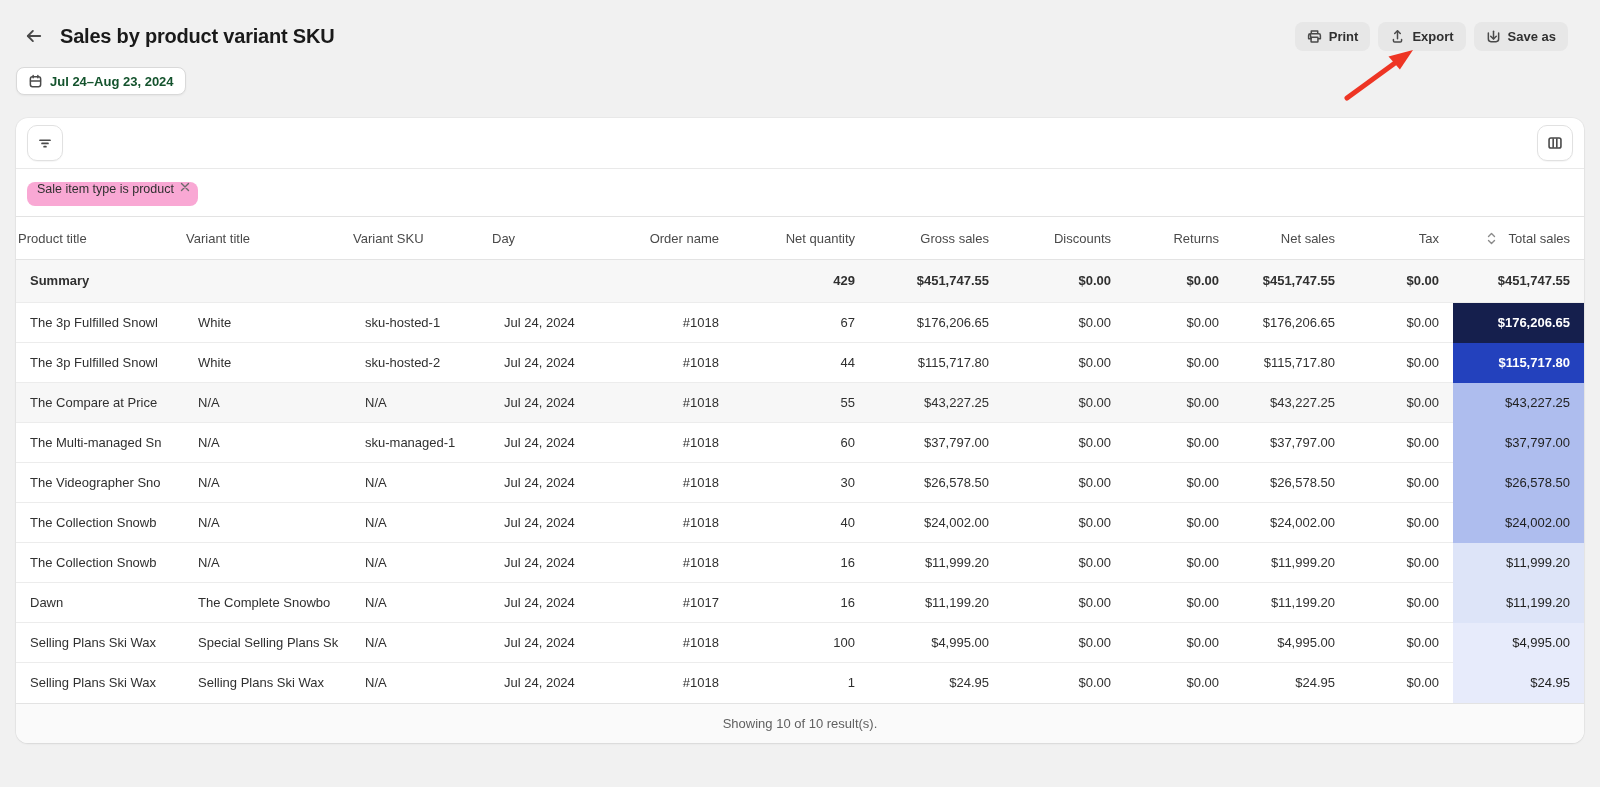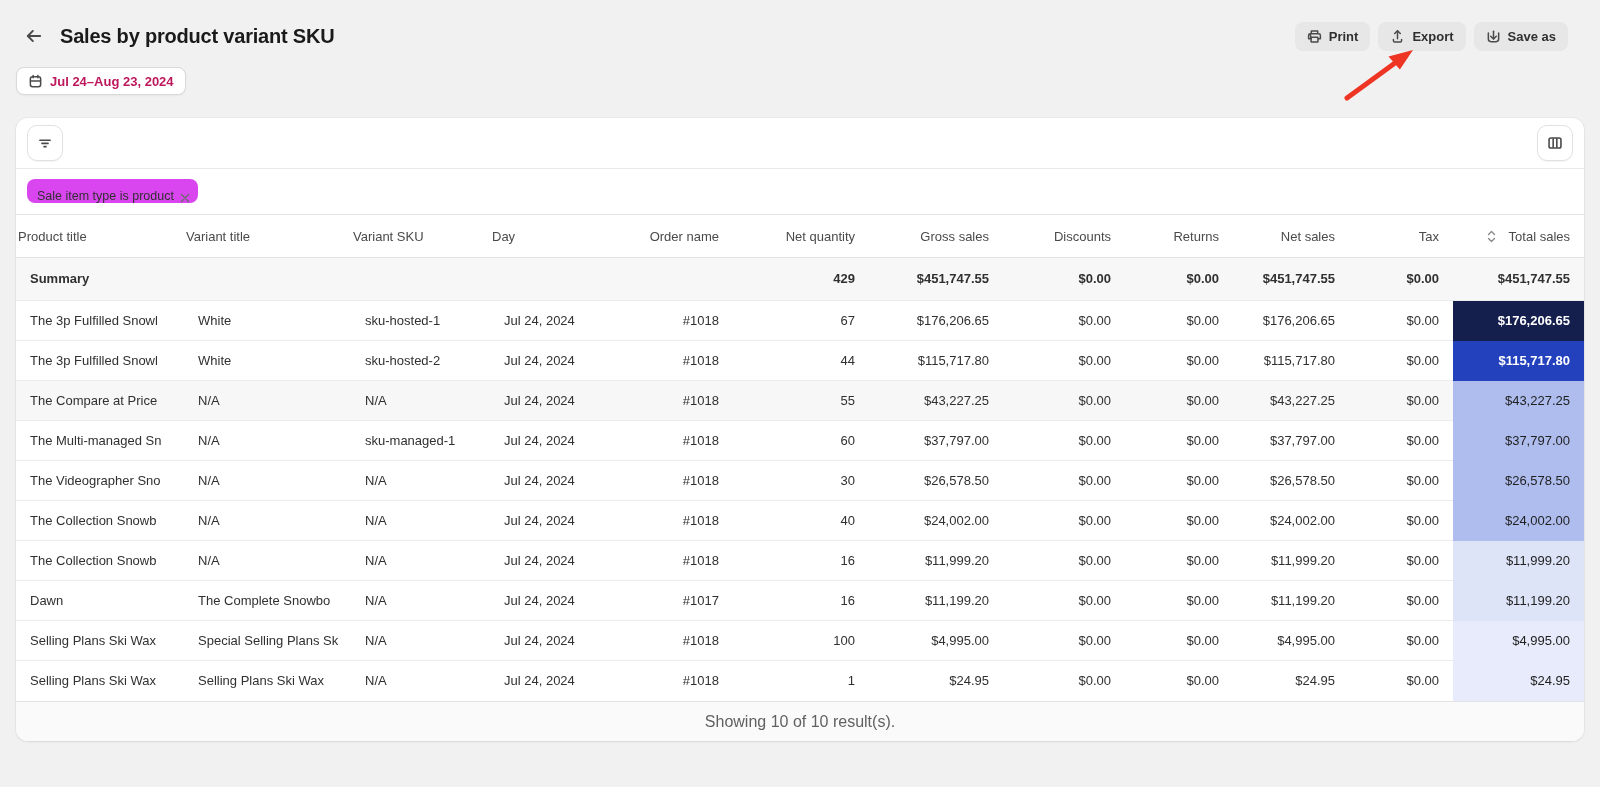--- a/index.html
+++ b/index.html
@@ -40,21 +40,21 @@
   }
   .btn svg { flex:0 0 auto; }
 
   
   .date-row { margin:13px 16px 0; }
   .chip {
     display:inline-flex; align-items:center; gap:7px;
     height:28px; padding:0 11px;
     background:#ffffff; border:1px solid #d9d9d9; border-radius:8px;
     box-shadow:0 1px 2px rgba(0,0,0,0.05);
-    font-family:inherit; font-size:13px; font-weight:600; color:#be185d;
+    font-family:inherit; font-size:13px; font-weight:600; color:#14532d;
     cursor:pointer;
   }
 
   
   .card {
     margin:23px 16px 0;
     width:1568px;
     background:#ffffff;
     border-radius:12px;
     box-shadow:0 1px 2px rgba(0,0,0,0.08), 0 0 0 1px rgba(0,0,0,0.03);
@@ -70,23 +70,23 @@
     background:#fff; border:1px solid #e1e1e1; border-radius:10px;
     box-shadow:0 1px 1px rgba(0,0,0,0.04);
     display:flex; align-items:center; justify-content:center;
     cursor:pointer; color:#4a4a4a; padding:0;
   }
   .tag-row {
     padding:10px 11px;
     border-bottom:1px solid #e3e3e3;
   }
   .tag {
-    display:inline-flex; align-items:flex-end; gap:6px;
+    display:inline-flex; align-items:flex-start; gap:6px;
     height:24px; padding:0 8px 0 10px;
-    background:#d946ef; border-radius:8px;
+    background:#f9a8d4; border-radius:8px;
     font-size:12.5px; color:#303030;
     cursor:pointer;
   }
   .tag .x { color:#6b6b6b; display:flex; }
 
   
   .table { width:1568px; }
   .tr, .thead, .summary {
     display:grid;
     grid-template-columns:168px 167px 139px 133px 110px 136px 134px 122px 108px 116px 104px 131px;
@@ -109,21 +109,21 @@
     line-height:40px; height:40px;
   }
   .td.right { text-align:right; padding-left:0; padding-right:14px; }
   .td.total { padding-right:14px; }
 
   .tfoot {
     height:40px;
     background:#fafafa;
     border-top:1px solid #e3e3e3;
     display:flex; align-items:center; justify-content:center;
-    font-size:16px; color:#616161;
+    font-size:13px; color:#616161;
   }
 
   
   .annotation {
     position:absolute; left:1335px; top:40px;
     width:96px; height:72px; pointer-events:none;
   }
 </style>
 </head>
 <body>

